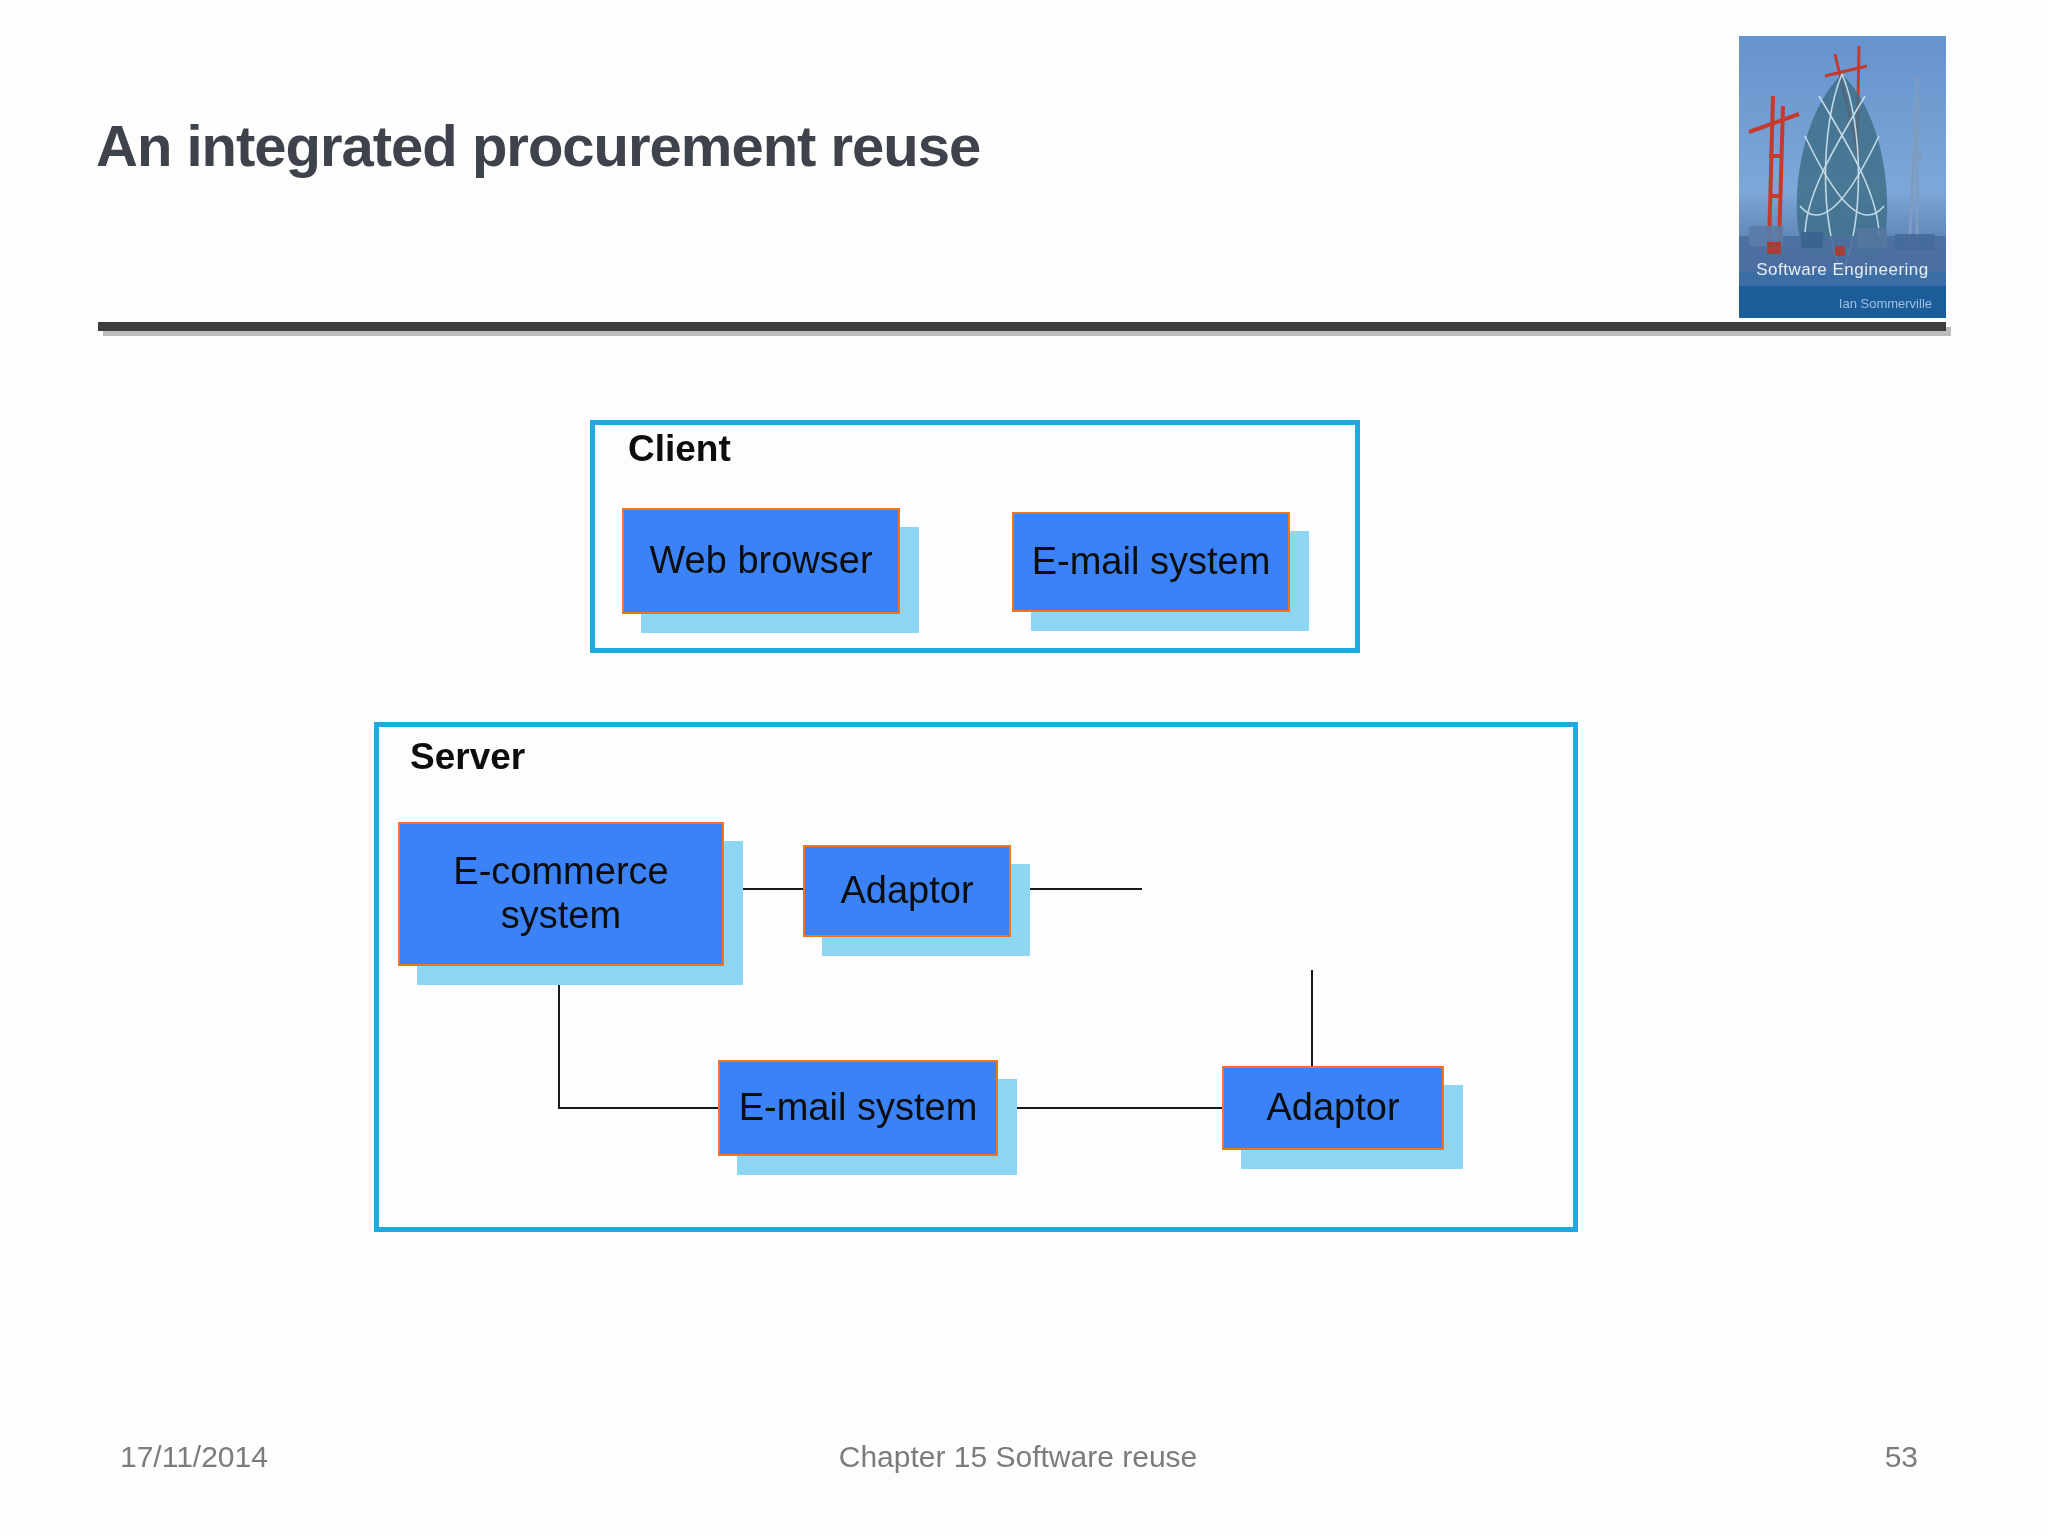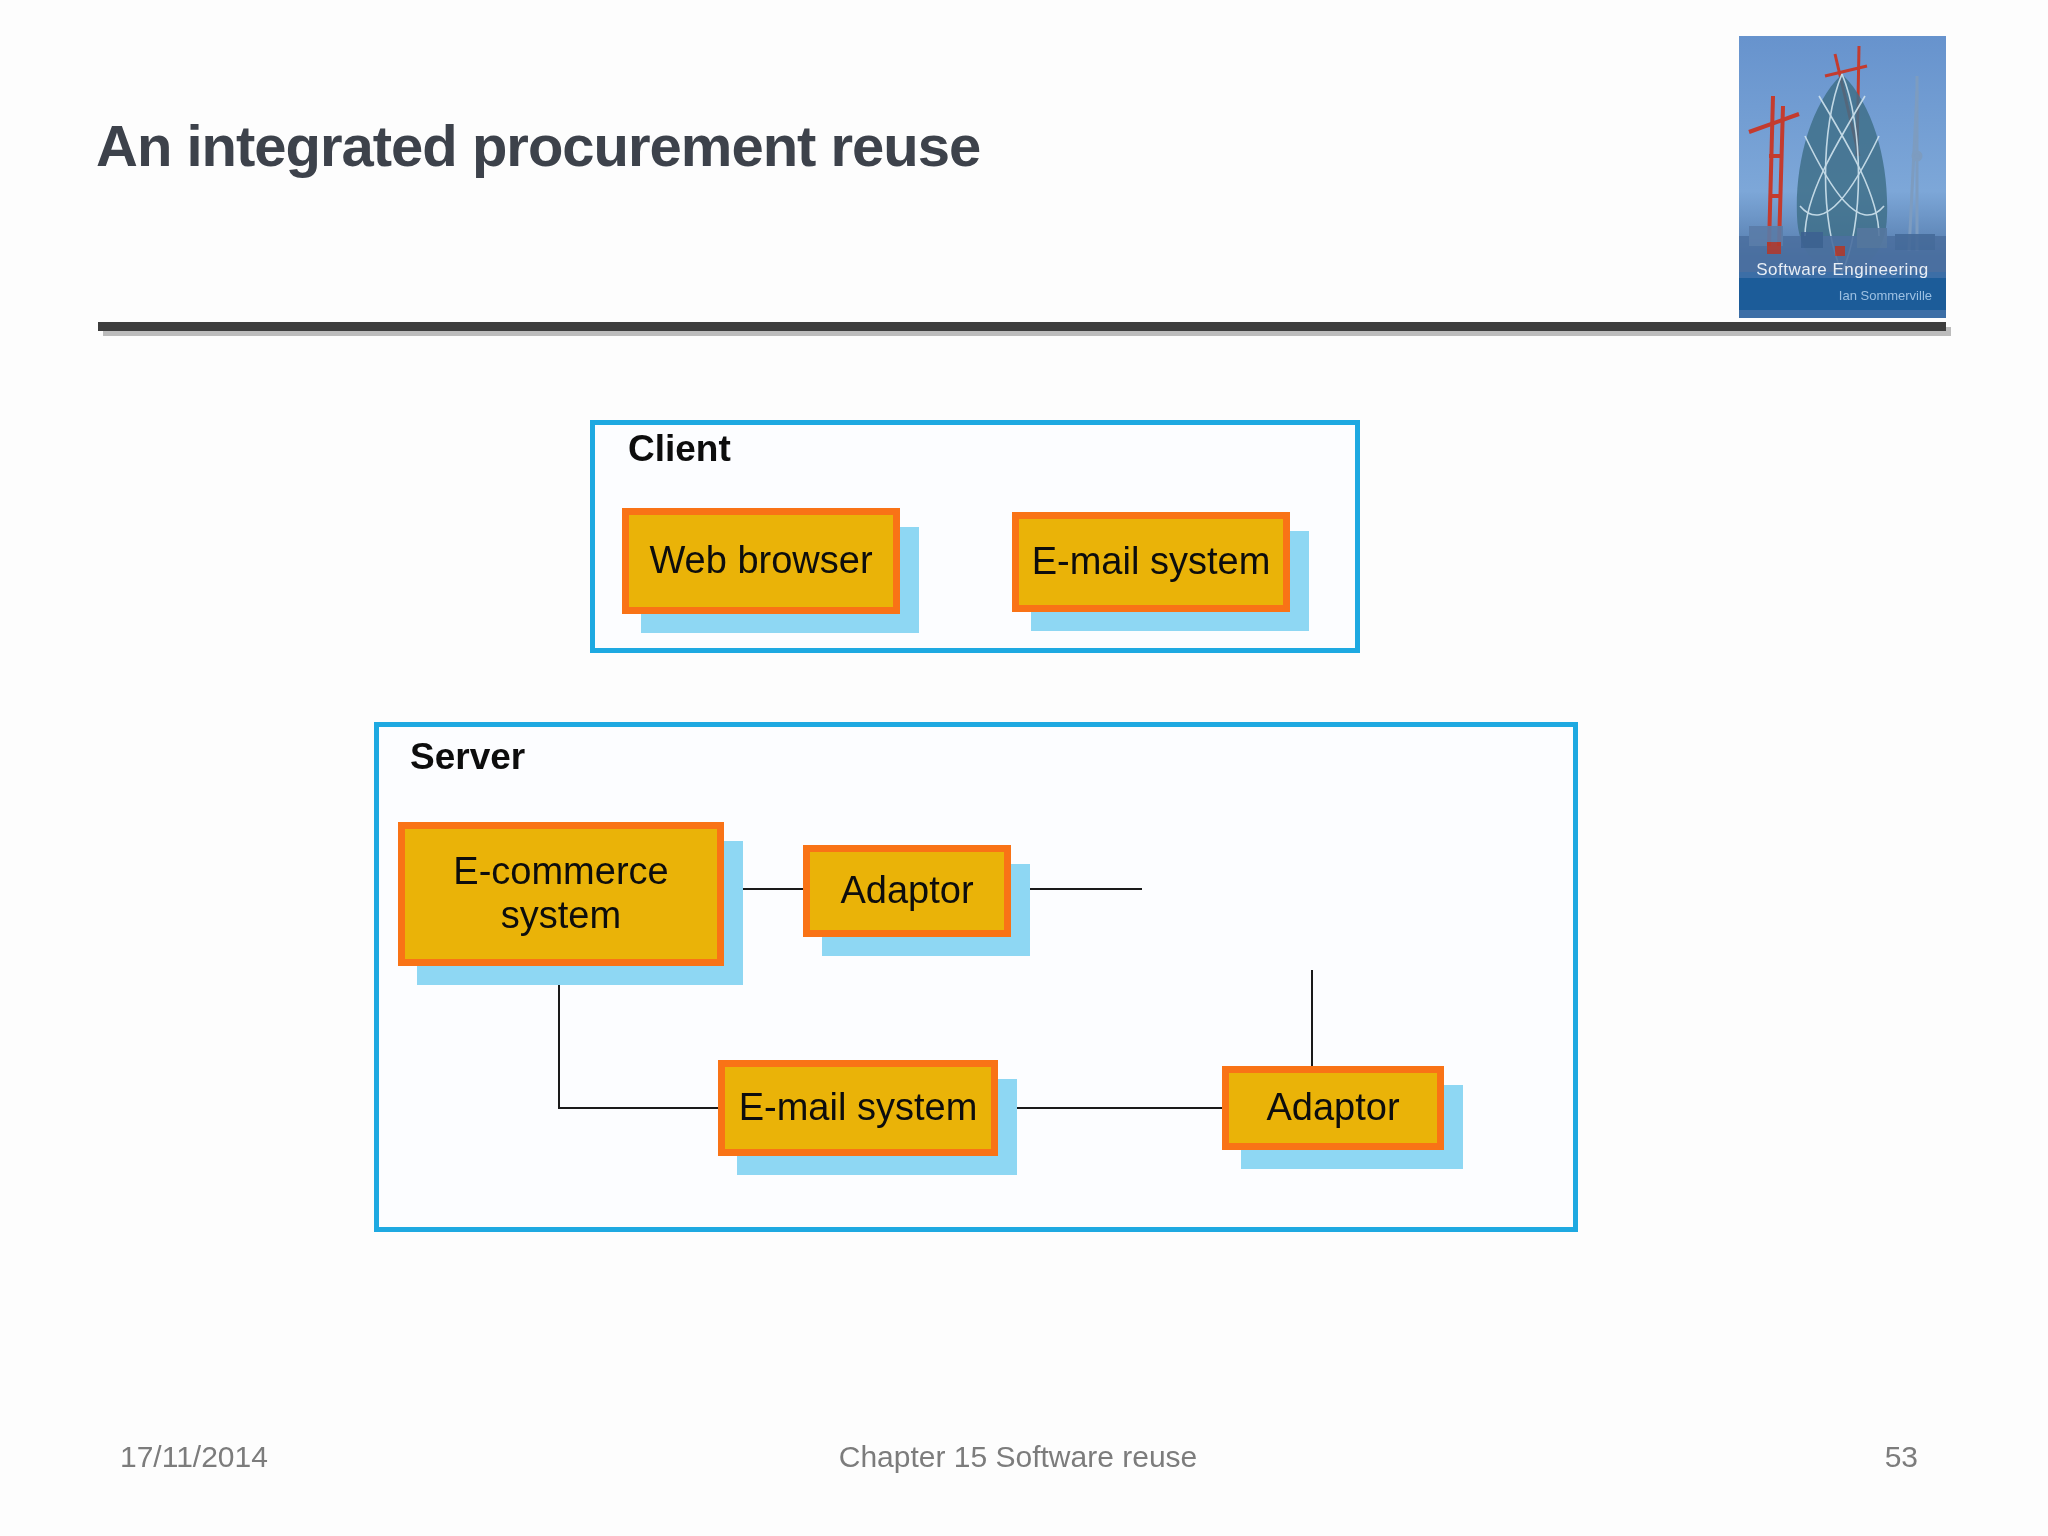--- a/index.html
+++ b/index.html
@@ -26,42 +26,42 @@
     position:absolute;left:1739px;top:36px;width:207px;height:282px;
     background:linear-gradient(180deg,#6793cd 0%,#7da7d8 55%,#5f87b8 72%,#3c6ea6 78%);
     overflow:hidden;
   }
   .book-cover svg{position:absolute;left:0;top:0;}
   .cover-title{
     position:absolute;left:0;right:0;top:224px;text-align:center;
     font-size:17px;color:#e8eef5;letter-spacing:0.5px;white-space:nowrap;
   }
   .cover-band{
-    position:absolute;left:0;right:0;bottom:8px;height:32px;
+    position:absolute;left:0;right:0;bottom:0;height:32px;
     background:#1c5c99;
   }
   .cover-author{
     position:absolute;right:14px;bottom:7px;
     font-size:13px;color:#9dc0e2;
   }
   
   .group-box{
     position:absolute;
     background:#fcfdff;
     border:5px solid #1ea9e1;
     box-sizing:border-box;
   }
   .group-label{
     position:absolute;
     font-size:37px;font-weight:bold;color:#0d0d0d;
   }
   .node{
     position:absolute;
-    background:#eab308;
-    border:7px solid #f97316;
+    background:#3b82f6;
+    border:2px solid #f97316;
     box-sizing:border-box;
     box-shadow:19px 19px 0 #8ed7f3;
     display:flex;align-items:center;justify-content:center;
     text-align:center;
     font-size:38px;color:#0d0d0d;line-height:1.15;
     padding:0 6px;
   }
   .connector{position:absolute;background:#1a1a1a;}
   
   .footer-text{position:absolute;top:1440px;font-size:30px;color:#7c7c7c;}

